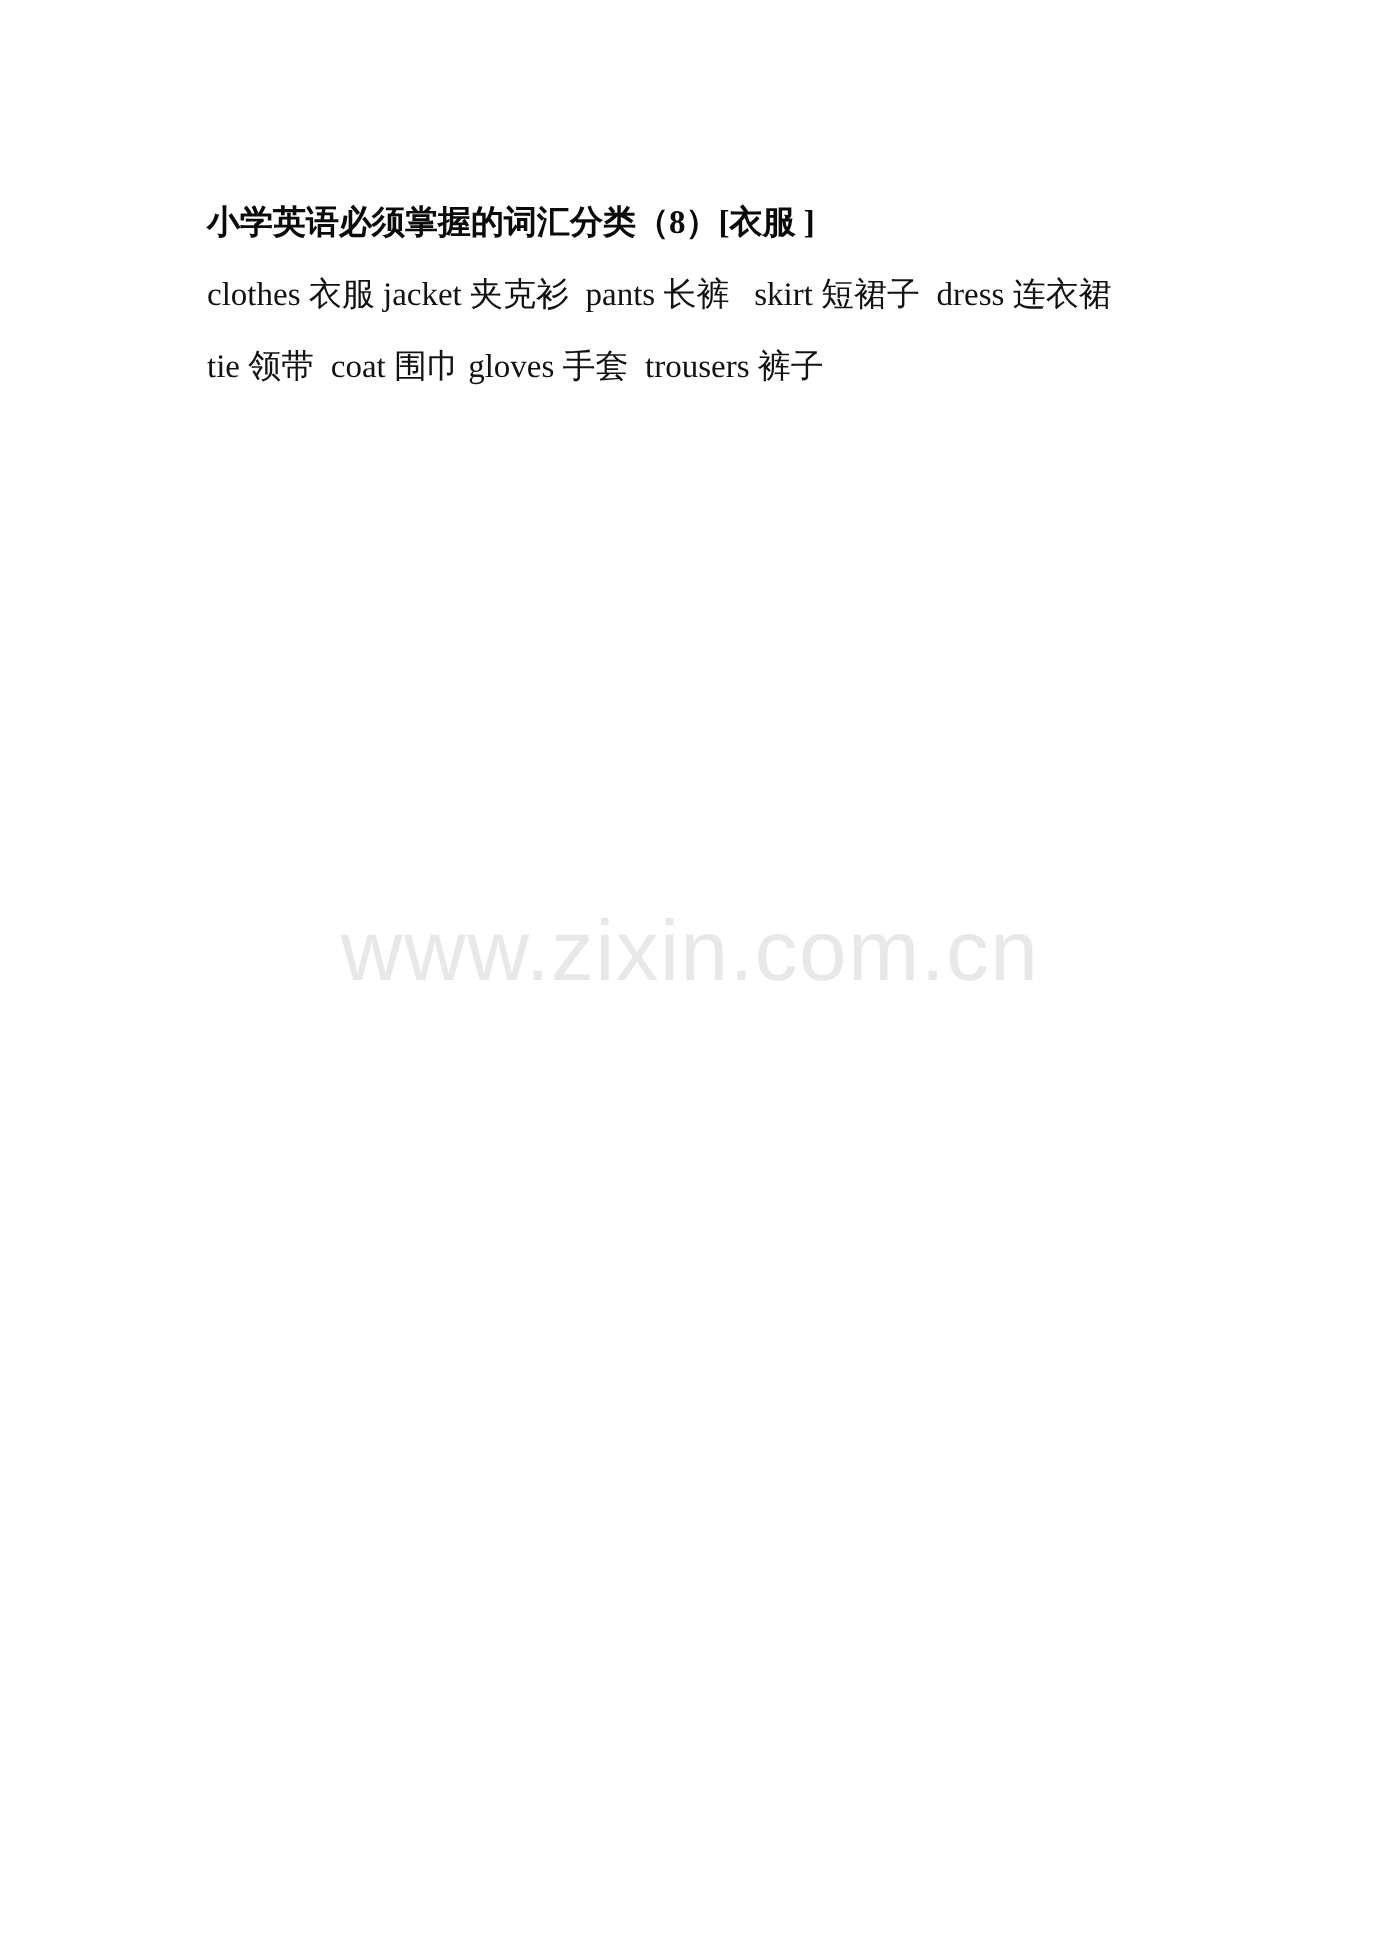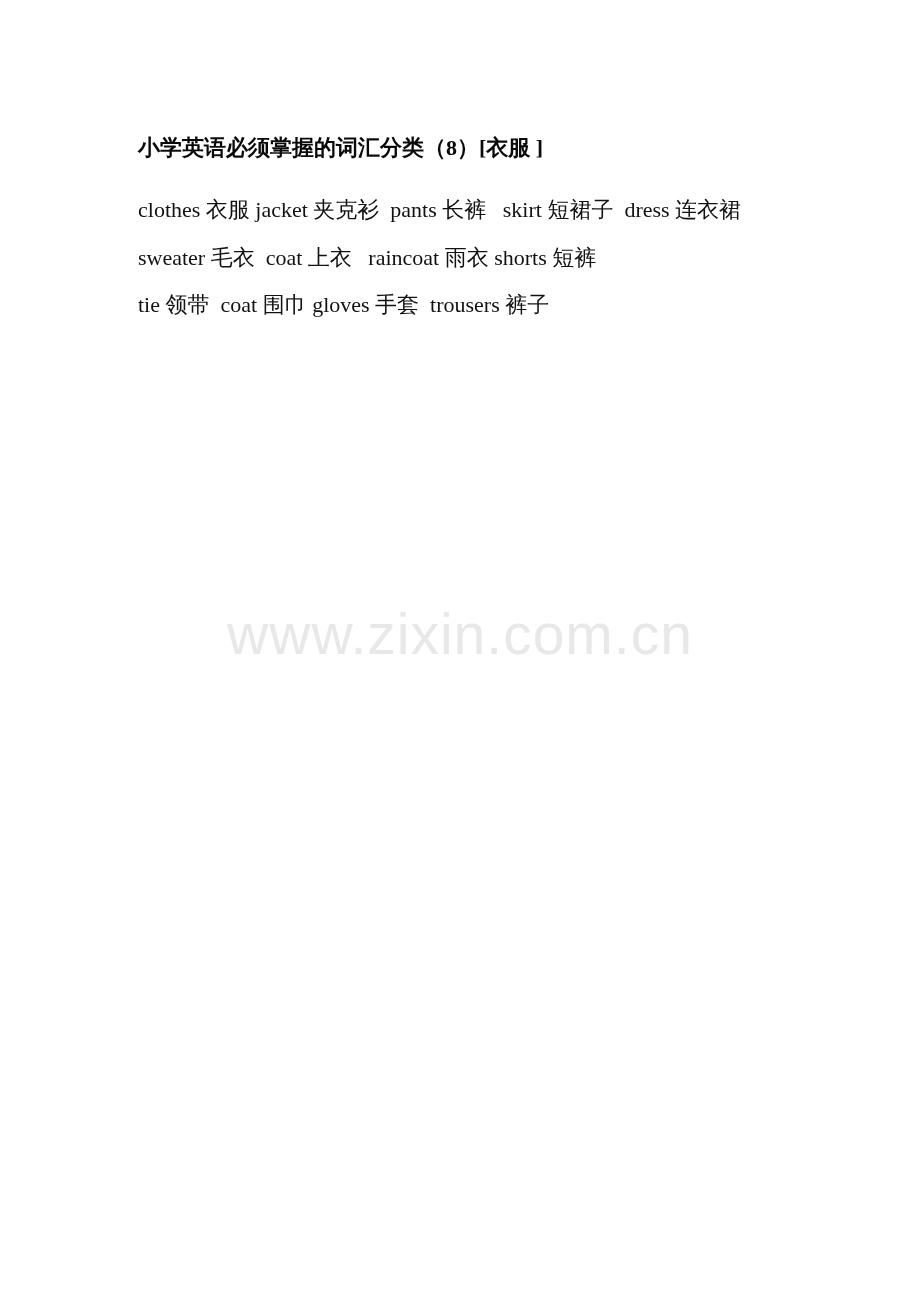--- a/index.html
+++ b/index.html
@@ -23,21 +23,21 @@
     top: 118px;
     font-size: 22px;
     font-weight: bold;
     line-height: 30px;
     white-space: pre;
     color: #0a0a0a;
   }
   .vocab-block {
     position: absolute;
     left: 138px;
-    top: 186px;
+    top: 172px;
     width: 700px;
   }
   .vocab-line {
     margin: 0;
     font-size: 22px;
     line-height: 47.7px;
     white-space: pre;
     color: #121212;
   }
   .watermark {
@@ -57,19 +57,18 @@
 </style>
 </head>
 <body>
 
 <div class="page">
 
   <h1 class="doc-title">小学英语必须掌握的词汇分类（8）[衣服 ]</h1>
 
   <div class="vocab-block">
     <p class="vocab-line">clothes 衣服 jacket 夹克衫  pants 长裤   skirt 短裙子  dress 连衣裙</p>
-    <p class="vocab-line">sweater 毛衣  coat 上衣   raincoat 雨衣 shorts 短裤</p>
     <p class="vocab-line">tie 领带  coat 围巾 gloves 手套  trousers 裤子</p>
   </div>
 
   <div class="watermark" style="color: rgb(232, 232, 232);">www.zixin.com.cn</div>
 
 </div>
 
 </body></html>

